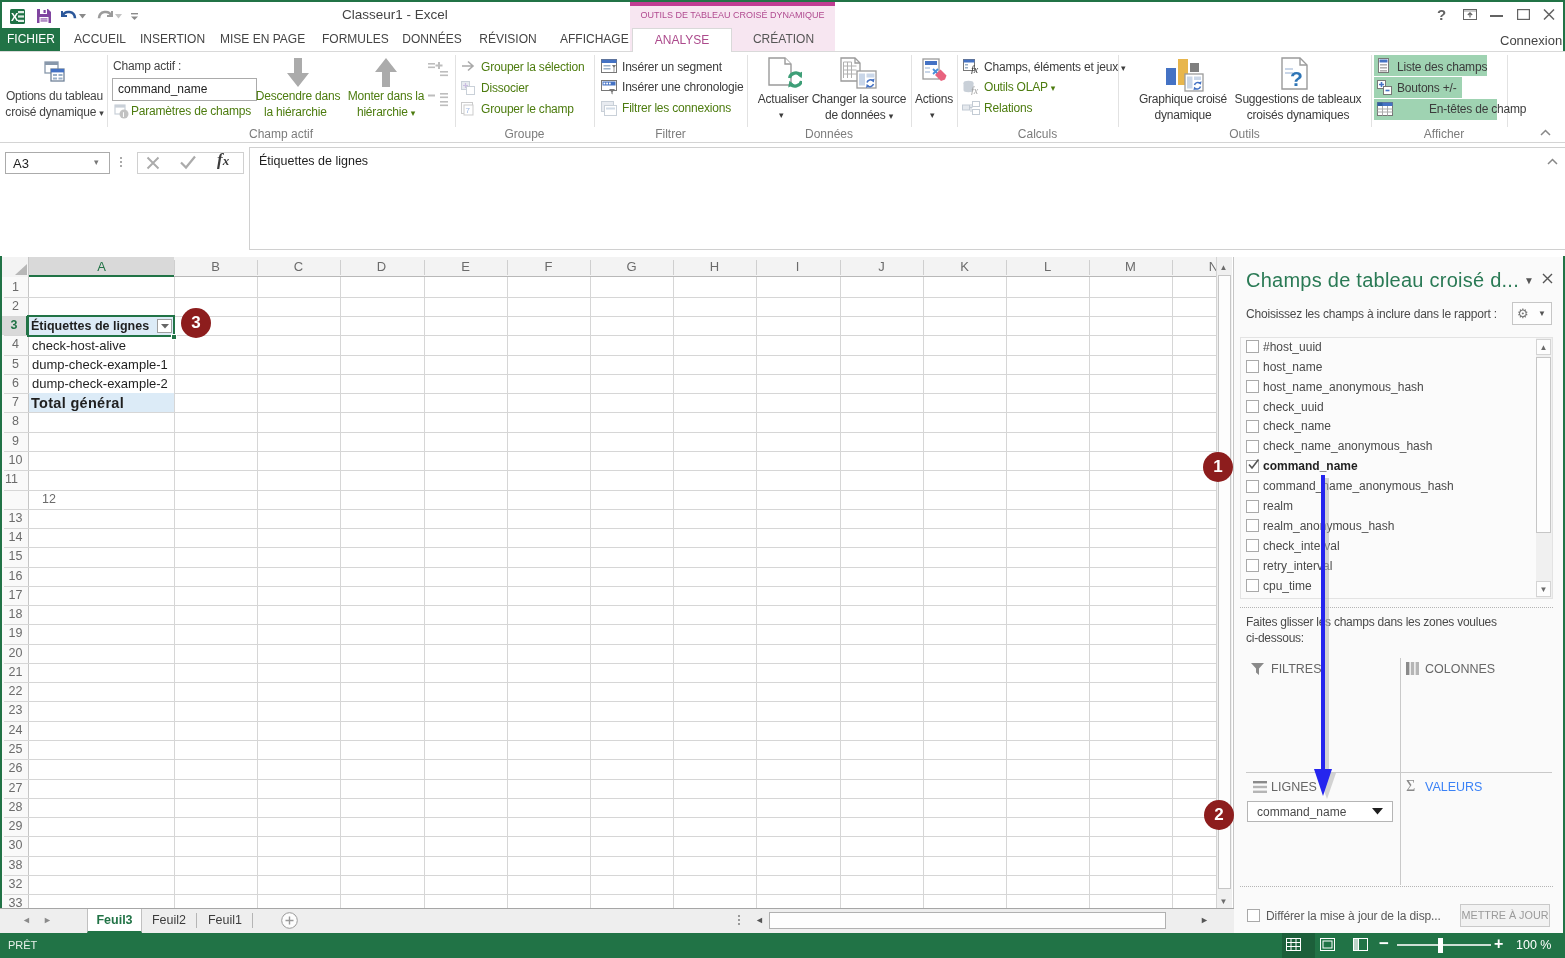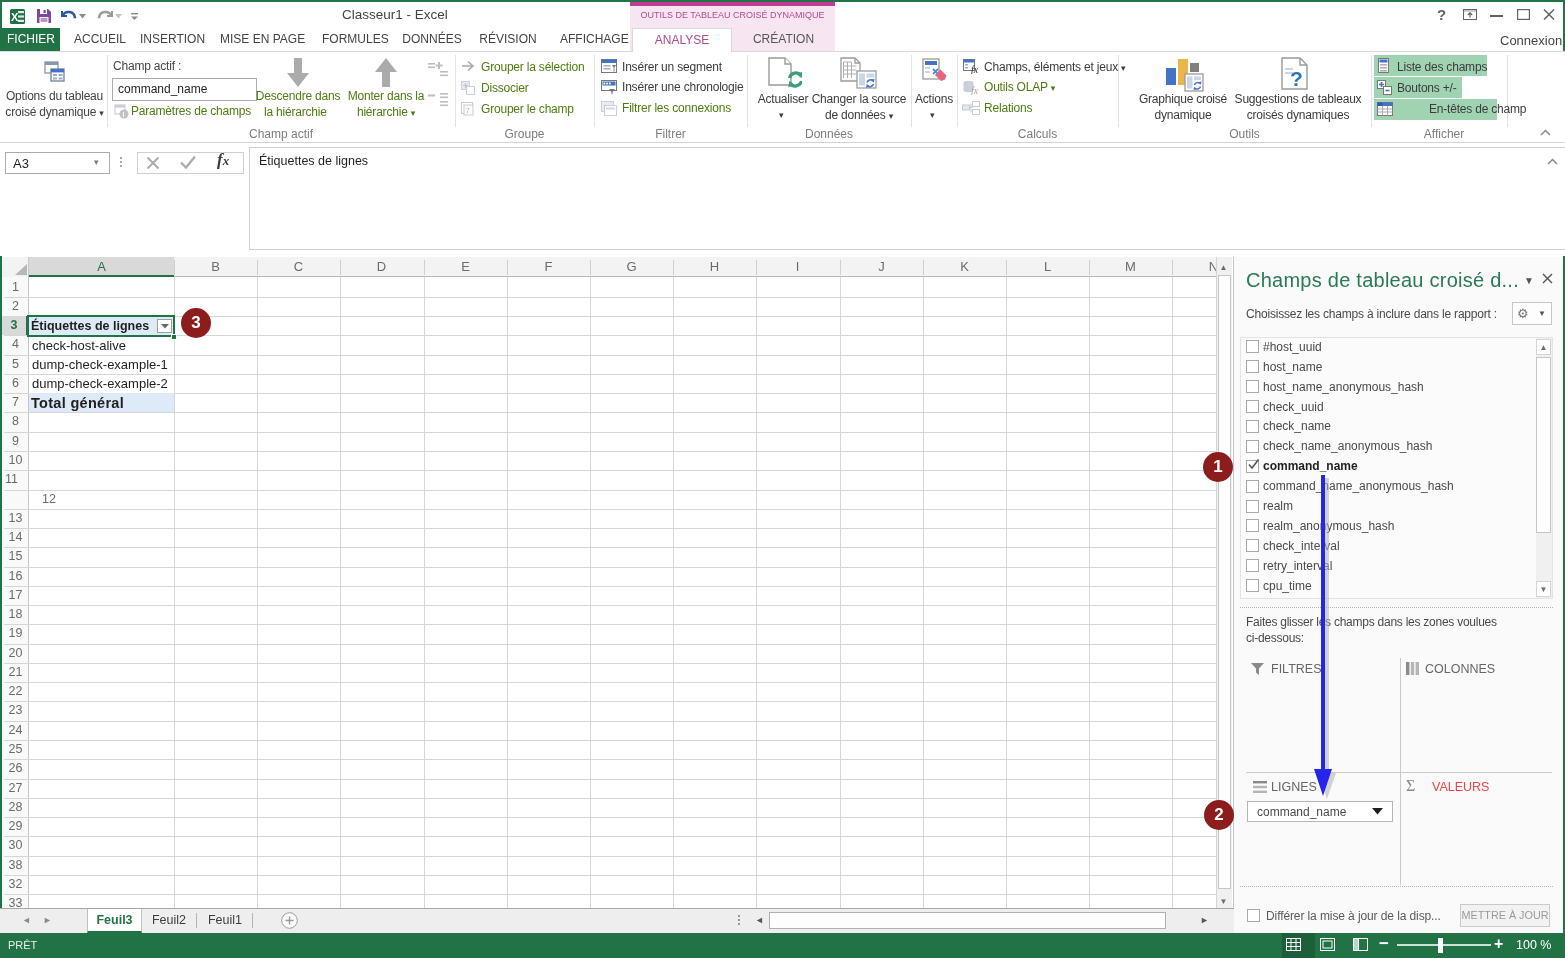--- a/index.html
+++ b/index.html
@@ -557,21 +557,21 @@
         <rect x="9.6" y="0" width="3.4" height="13" fill="#b5b5b5"></rect>
   </svg>
   <div class="abs" style="left:1425px;top:662px;font-size:12.5px;color:#666;">COLONNES</div>
   <svg class="abs" style="left:1253px;top:781px;" width="14" height="12" viewBox="0 0 14 12">
     <rect x="0" y="0" width="14" height="2.4" fill="#8a8a8a"></rect>
         <rect x="0" y="4.8" width="14" height="2.4" fill="#b5b5b5"></rect>
         <rect x="0" y="9.6" width="14" height="2.4" fill="#b5b5b5"></rect>
   </svg>
   <div class="abs" style="left:1271px;top:780px;font-size:12.5px;color:#666;">LIGNES</div>
   <div class="abs" style="left:1406px;top:777px;font-size:16px;color:#8a8a8a;font-family:'Liberation Serif',serif;">Σ</div>
-  <div class="abs" style="left:1425px;top:780px;font-size:12.5px;color:#ef4444;margin-left:7px;">VALEURS</div>
+  <div class="abs" style="left:1425px;top:780px;font-size:12.5px;color:#3b82f6;">VALEURS</div>
 
   <div class="abs" style="left:1247px;top:801px;width:146px;height:21px;background:#fff;border:1px solid #b5b5b5;"></div>
   <div class="abs" style="left:1257px;top:805px;font-size:12px;color:#4a4a4a;">command_name</div>
   <svg class="abs" style="left:1372px;top:808px;" width="11" height="7" viewBox="0 0 11 7">
         <polygon points="0,0 11,0 5.5,6.5" fill="#1f1f1f"></polygon>
       </svg>
 
   <div class="abs" style="left:1240px;top:886px;width:313px;border-top:1px dotted #b5b5b5;height:1px;"></div>
   <div class="cb" style="left:1247px;top:909px;"></div>
   <div class="abs" style="left:1266px;top:909px;font-size:12px;letter-spacing:-0.1px;color:#5a5a5a;">Différer la mise à jour de la disp...</div>

